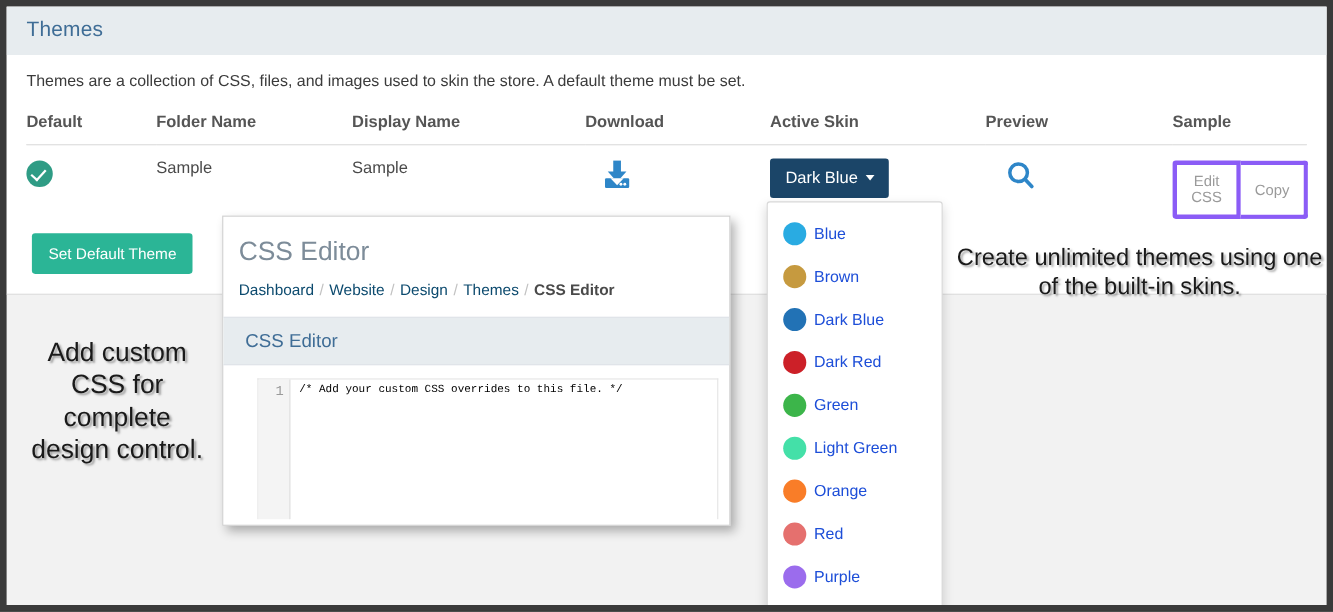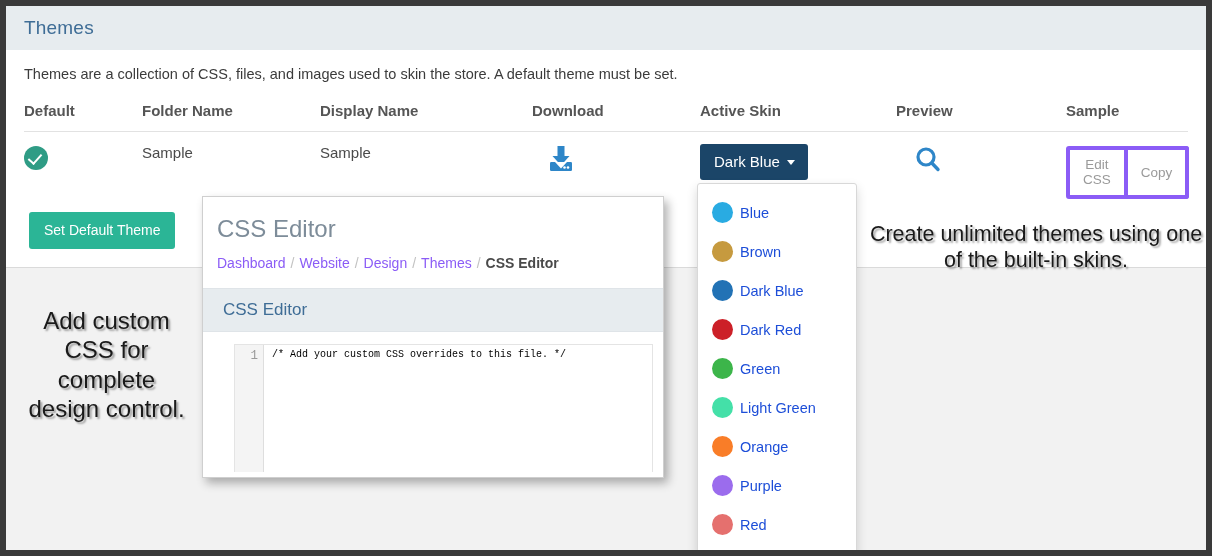--- a/index.html
+++ b/index.html
@@ -192,21 +192,21 @@
     height: 282px;
     background: #fff;
     border: 1px solid #cfcfcf;
     box-shadow: 4px 5px 9px rgba(0,0,0,.30);
     overflow: hidden;
     z-index: 30;
   }
   .css-panel-head { padding: 18px 0 0 14px; }
   .css-title { font-size: 24px; color: #7d8c99; font-weight: normal; }
   .bc { margin-top: 12px; font-size: 14px; color: #8a8a8a; }
-  .bc span { color: #8b5cf6; }
+  .bc span { color: #0c4a6e; }
   .bc .sep { margin: 0 5px; color: #c2c2c2; }
   .bc .cur { color: #4a4a4a; font-weight: bold; }
   .css-sub {
     margin-top: 17px;
     height: 44px;
     background: #e7ecef;
     border-top: 1px solid #dfe4e8;
     border-bottom: 1px solid #dfe4e8;
     display: flex; align-items: center;
     padding-left: 20px;
@@ -356,27 +356,27 @@
       </div>
       <div class="skin-item">
         <span class="swatch" style="background:#44e0a8"></span>
         <span class="skin-label">Light Green</span>
       </div>
       <div class="skin-item">
         <span class="swatch" style="background:#f97d28"></span>
         <span class="skin-label">Orange</span>
       </div>
       <div class="skin-item">
+        <span class="swatch" style="background:#e5706e"></span>
+        <span class="skin-label">Red</span>
+      </div>
+      <div class="skin-item">
         <span class="swatch" style="background:#9b6ced"></span>
         <span class="skin-label">Purple</span>
       </div>
       <div class="skin-item">
-        <span class="swatch" style="background:#e5706e"></span>
-        <span class="skin-label">Red</span>
-      </div>
-      <div class="skin-item">
         
         
       </div>
     </div>
 
   </div>
 </div>
 
 </body></html>

